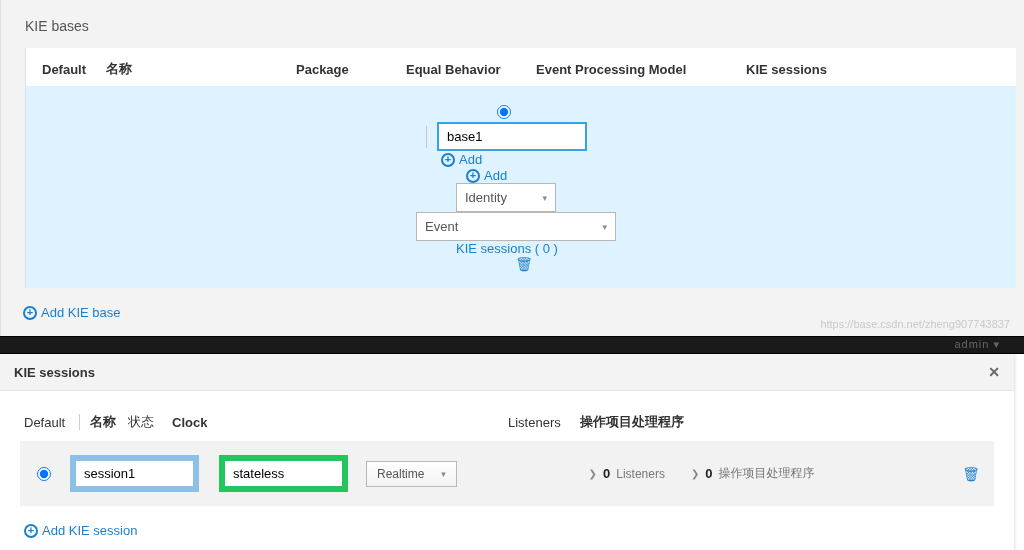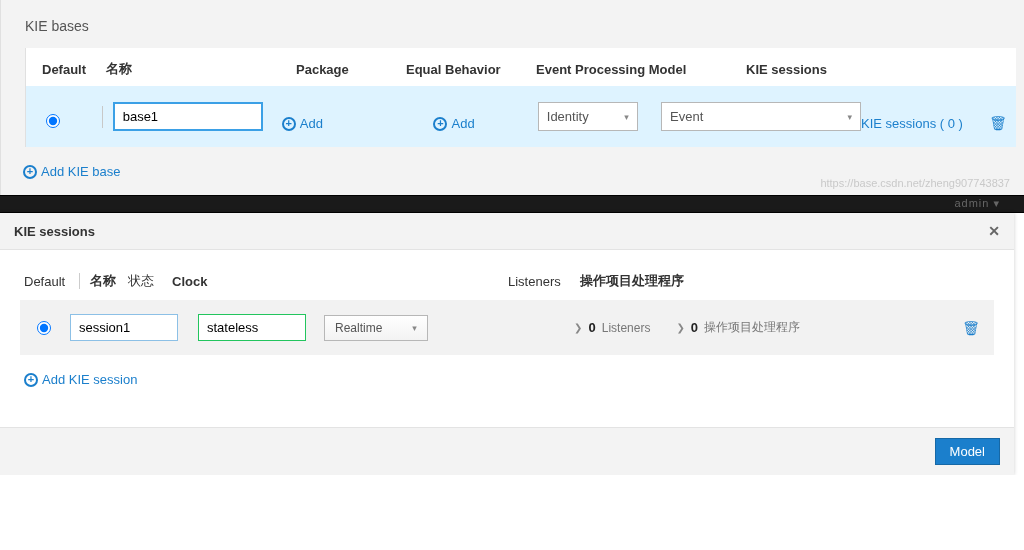--- a/index.html
+++ b/index.html
@@ -32,23 +32,24 @@
   .kb-head {
     display: flex;
     align-items: center;
     padding: 12px 10px 8px 10px;
     font-weight: 600;
     color: #333;
     font-size: 13px;
   }
   .kb-row {
     display: flex;
-    align-items: flex-end;
-    padding: 16px 9px;
+    align-items: center;
+    padding: 16px 1px;
     background: #def3ff;
+    flex-direction: column;
   }
   .col-default  { width: 70px;   padding-left: 6px; }
   .col-name     { width: 190px;  }
   .col-inc      { width: 160px;  }
   .col-pkg      { width: 110px;  }
   .col-eq       { width: 130px;  }
   .col-evt      { width: 210px;  }
   .col-sess     { width: 130px;  }
   .col-trash    { width: 24px; text-align: right; color:#1b7fcc; }
 
@@ -194,33 +195,33 @@
   .sess-row .c-name { margin-right: 20px; }
   .sess-row .c-state { margin-right: 18px; }
   .sess-row .c-clock { margin-right: 10px; }
   .sess-row .c-gap { flex:1; }
   .sess-row .c-link { color:#555; display:flex; align-items:center; gap:6px; margin-right:26px; cursor:pointer; }
   .sess-row .c-link .num { font-weight:600; color:#222; }
   .sess-row .c-link .lbl { color:#777; font-size:12px;}
   .sess-row .c-trash { color:#1b7fcc; cursor:pointer; padding-right:8px; }
 
   .sess-input {
-    border: 1px solid #22c55e;
+    border: 6px solid #22c55e;
     background: #fff;
     padding: 5px 8px;
     font-size: 13px;
-    width: 108px;
+    width: 129px;
   }
 
   .sess-select {
     border: 1px solid #b7b7b7;
     background: linear-gradient(#fff,#f3f3f3);
     padding: 5px 10px;
     font-size: 12px;
-    display:inline-flex; align-items:center; gap:24px;
+    display:inline-flex; align-items:center; gap:11px;
     cursor:pointer;
     color:#555;
   }
 
   .sess-add {
     padding: 16px 24px 4px 24px;
   }
 
   .modal-footer {
     background: #f3f3f3;

